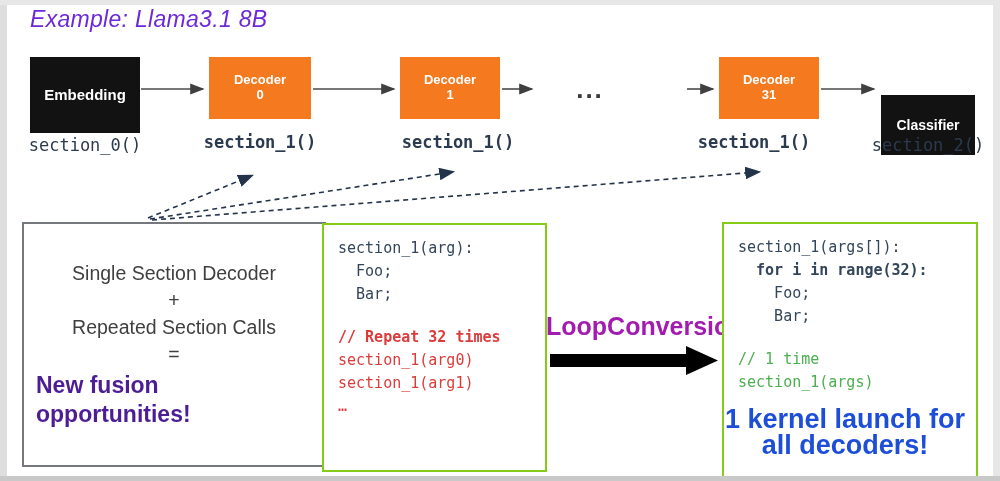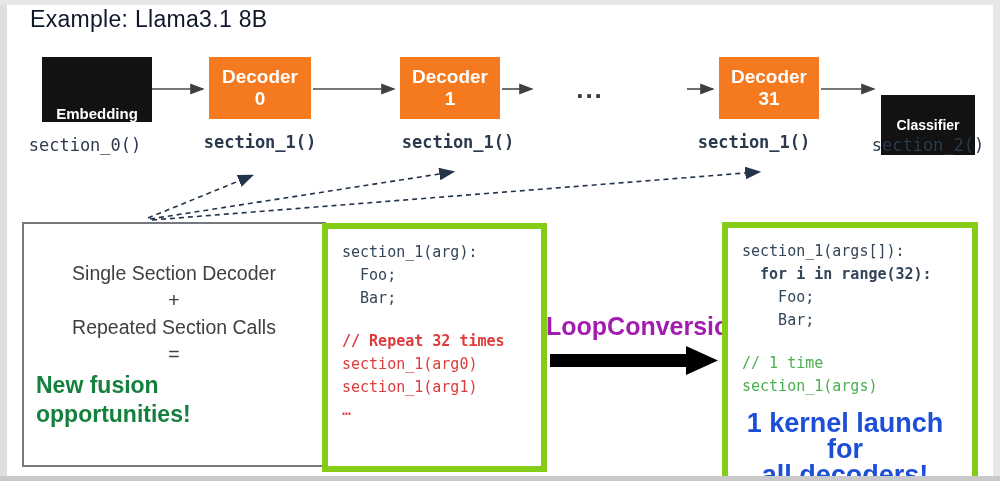--- a/index.html
+++ b/index.html
@@ -8,33 +8,34 @@
     overflow:hidden;font-family:"Liberation Sans",sans-serif;
   }
   
   .edge{position:absolute;background:#dedede;z-index:10;}
   .edge-left{left:0;top:0;width:7px;height:481px;}
   .edge-top{left:0;top:0;width:1000px;height:5px;background:#e7e7e7;}
   .edge-right{right:0;top:0;width:7px;height:481px;background:#e7e7e7;}
   .edge-bottom{left:0;bottom:0;width:1000px;height:5px;background:#c9c9c9;}
 
   .title{
-    position:absolute;left:30px;top:6px;font-size:23px;color:#0f172a;
+    position:absolute;left:30px;top:6px;font-size:23px;color:#6d28d9;
     letter-spacing:.3px;
+    font-style:italic;
   }
 
   
   .block{
     position:absolute;display:flex;flex-direction:column;align-items:center;
     justify-content:center;color:#fff;font-weight:bold;text-align:center;
     line-height:1.15;z-index:2;
   }
   .block-black{background:#121212;font-size:15px;}
-  .block-orange{background:#F4791F;font-size:19px;}
-  .b-embedding{left:42px;top:57px;width:110px;height:65px;justify-content:flex-end;}
+  .block-orange{background:#F4791F;font-size:13px;}
+  .b-embedding{left:30px;top:57px;width:110px;height:76px;}
   .b-decoder0{left:209px;top:57px;width:102px;height:62px;}
   .b-decoder1{left:400px;top:57px;width:100px;height:62px;}
   .b-decoder31{left:719px;top:57px;width:100px;height:62px;}
   .b-classifier{left:881px;top:59px;width:94px;height:60px;font-size:14px;margin-top:36px;}
   .ellipsis{
     position:absolute;left:568px;top:74px;width:44px;text-align:center;
     font-size:26px;font-weight:bold;color:#3a3a3a;letter-spacing:2px;
   }
 
   
@@ -52,25 +53,25 @@
 
   svg.overlay{position:absolute;left:0;top:0;z-index:1;}
 
   
   .panel{position:absolute;background:#fff;box-sizing:border-box;z-index:2;}
   .fusion-box{
     left:22px;top:222px;width:304px;height:245px;border:2px solid #75797e;
     text-align:center;padding-top:36px;color:#3f3f3f;font-size:19.5px;line-height:27px;
   }
   .fusion-headline{
-    text-align:left;margin:3px 0 0 12px;color:#15803d;font-weight:bold;
+    text-align:left;margin:3px 0 0 12px;color:#4c1d95;font-weight:bold;
     font-size:23px;line-height:29px;
   }
   .code-box{
-    border:6px solid #84cc16;padding:12px 10px 0 14px;
+    border:2px solid #84cc16;padding:12px 10px 0 14px;
     font-family:"DejaVu Sans Mono",monospace;font-size:15px;
   }
   .mid-box{left:322px;top:223px;width:225px;height:249px;}
   .right-box{left:722px;top:222px;width:256px;height:333px;}
   .code-line{white-space:pre;line-height:23px;}
   .c-navy{color:#33455a;}
   .c-navy-b{color:#33455a;font-weight:bold;}
   .c-red{color:#dd3b3b;}
   .c-red-b{color:#dd3b3b;font-weight:bold;}
   .c-green{color:#4caf50;}

